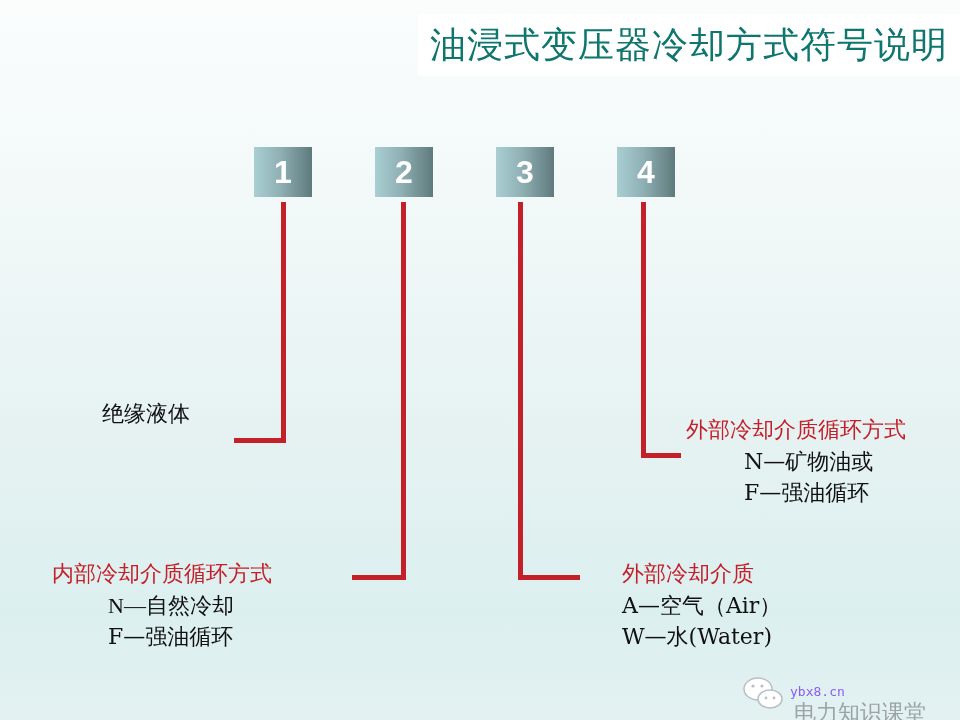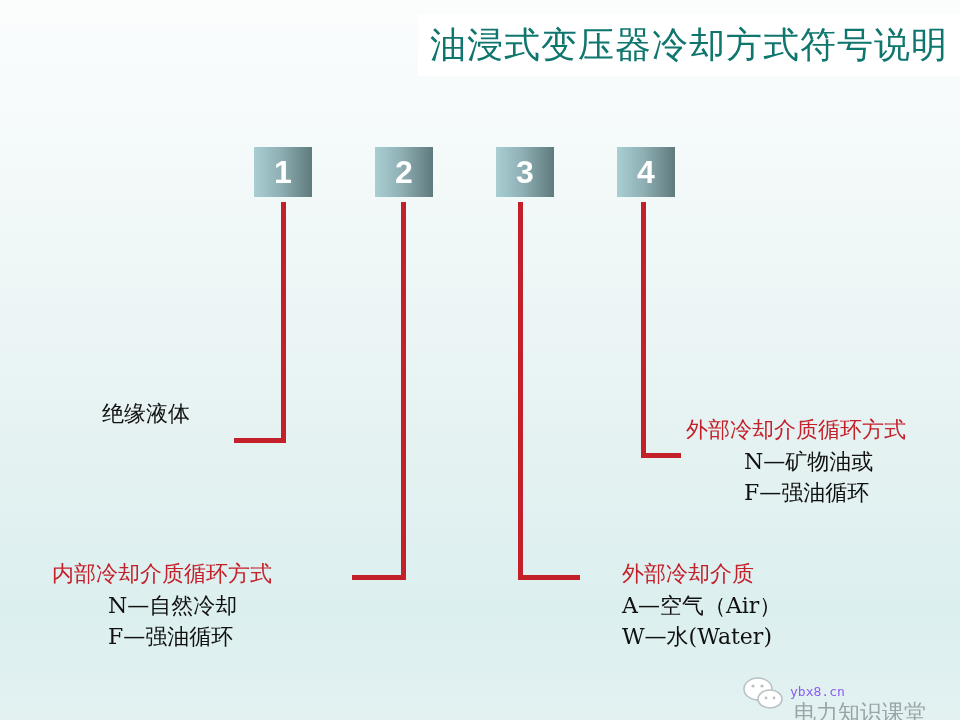--- a/index.html
+++ b/index.html
@@ -49,21 +49,21 @@
 <div class="line" style="left:518px; top:575px; width:62px; height:5px;"></div>
 
 <div class="line" style="left:641px; top:202px; width:5px; height:256px;"></div>
 <div class="line" style="left:641px; top:453px; width:40px; height:5px;"></div>
 
 <div class="txt" style="left:62px; top:398px;">
   <div style="padding-left:40px;">绝缘液体</div>
 </div>
 
 <div class="txt red" style="left:52px; top:558px;">内部冷却介质循环方式</div>
-<div class="txt" style="left:108px; top:590px;">N—自然冷却</div>
+<div class="txt" style="left:108px; top:590px;font-family:Liberation Serif, serif;">N—自然冷却</div>
 <div class="txt" style="left:108px; top:621px;">F—强油循环</div>
 
 <div class="txt red" style="left:622px; top:558px;">外部冷却介质</div>
 <div class="txt" style="left:622px; top:590px;">A—空气（Air）</div>
 <div class="txt" style="left:622px; top:621px;">W—水(Water)</div>
 
 <div class="txt red" style="left:686px; top:414px;">外部冷却介质循环方式</div>
 <div class="txt" style="left:744px; top:446px;">N—矿物油或</div>
 <div class="txt" style="left:744px; top:477px;">F—强油循环</div>
 

